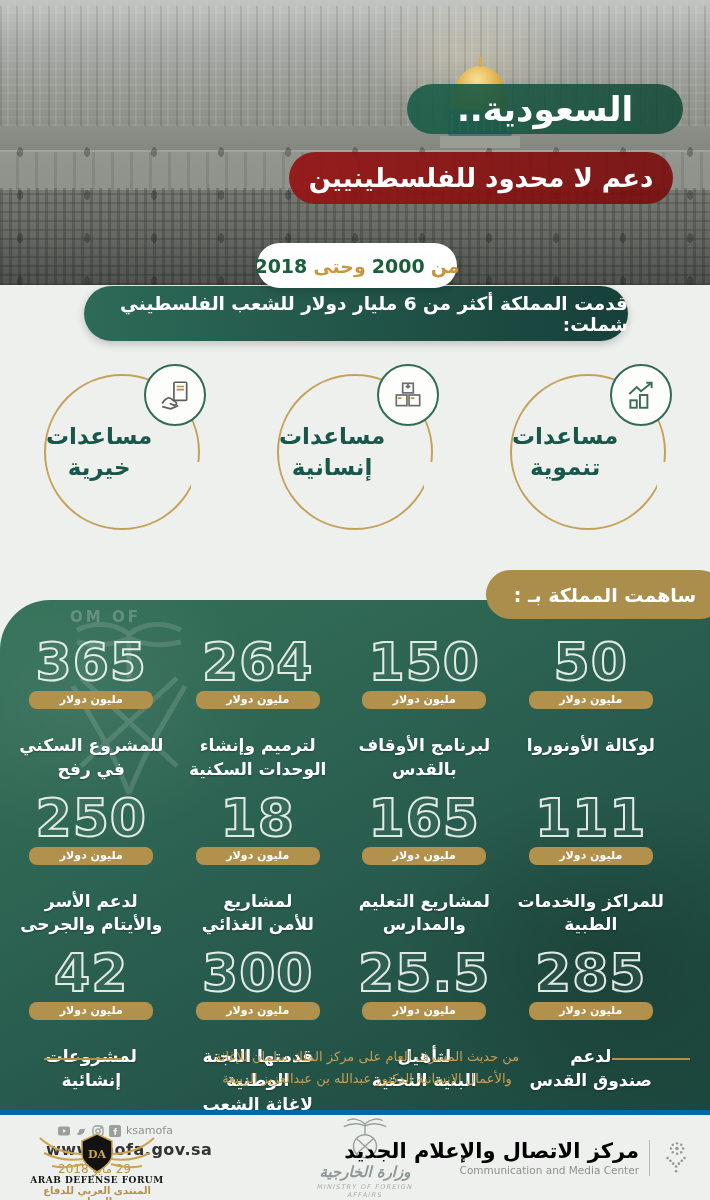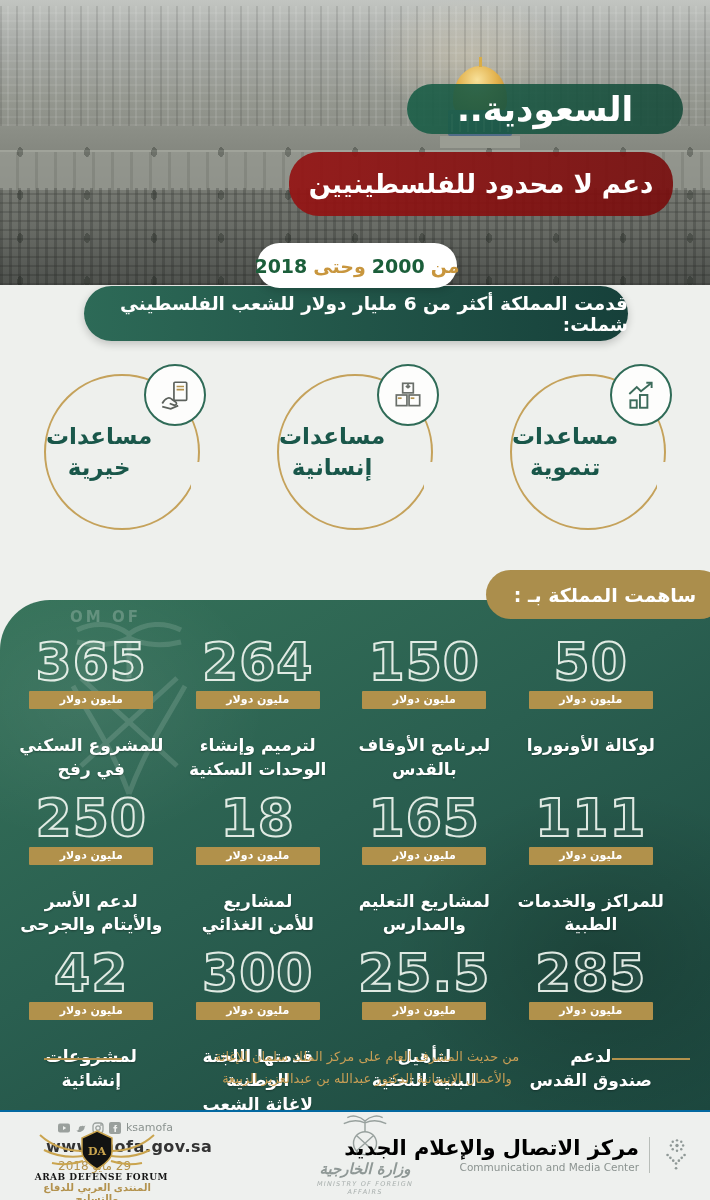--- a/index.html
+++ b/index.html
@@ -29,21 +29,21 @@
   .dome::before{content:"";position:absolute;top:-9px;left:50%;margin-left:-1.5px;width:3px;height:10px;background:#d9ad46;}
   .drum{width:64px;height:26px;margin:-2px auto 0;border-radius:2px;
     background:linear-gradient(180deg,#66839f,#4e6a86),#56728e;position:relative;}
   .drum::after{content:"";position:absolute;inset:4px 3px;opacity:.5;
     background:repeating-linear-gradient(90deg,rgba(255,255,255,.8) 0 2px,transparent 2px 8px);}
   .dome-base{width:80px;height:12px;margin:0 auto;background:#9a9d93;}
   
   .pill{position:absolute;display:flex;align-items:center;justify-content:center;color:#fff;font-weight:bold;z-index:3;}
   .pill-green{left:407px;top:84px;width:276px;height:50px;border-radius:29px;font-size:34px;
     background:linear-gradient(90deg,rgba(26,94,71,.9),rgba(21,74,57,.88));}
-  .pill-red{left:289px;top:152px;width:384px;height:64px;border-radius:30px;font-size:26px;
+  .pill-red{left:289px;top:152px;width:384px;height:52px;border-radius:30px;font-size:26px;
     background:linear-gradient(90deg,rgba(148,19,19,.92),rgba(120,12,12,.9));}
   .pill-date{left:257px;top:243px;width:200px;height:45px;border-radius:23px;background:#fff;z-index:4;
     box-shadow:0 2px 8px rgba(0,0,0,.18);font-size:19px;font-weight:bold;gap:6px;}
   .pill-date .lab{color:#c8963e;}
   .pill-date .yr{color:#1b5e3a;}
   .lead-banner{left:84px;top:286px;width:544px;height:55px;border-radius:28px;font-size:18.5px;
     background:linear-gradient(90deg,#2d6a57,#16403a);box-shadow:0 3px 8px rgba(0,0,0,.2);}
   
   .aid-section{position:absolute;top:352px;left:0;width:710px;height:248px;
     display:flex;justify-content:space-between;padding:0 44px;box-sizing:border-box;}
@@ -64,34 +64,34 @@
   .emblem-wm{position:absolute;left:45px;top:18px;opacity:.16;}
   .wm-text{position:absolute;left:70px;top:8px;color:rgba(230,240,232,.25);font-size:15px;font-weight:bold;
     letter-spacing:3px;direction:ltr;}
   .grid{position:relative;display:grid;grid-template-columns:repeat(4,1fr);direction:rtl;
     padding:36px 36px 0 8px;row-gap:10px;grid-auto-rows:minmax(140px,auto);text-align:center;}
   .stat-num{font-size:52px;font-weight:bold;line-height:1;letter-spacing:1px;color:rgba(238,245,238,.55);direction:ltr;}
   @supports (-webkit-text-stroke: 2px #fff){
     .stat-num{color:rgba(255,255,255,.05);-webkit-text-stroke:2px rgba(240,246,240,.92);}
   }
   .stat-unit{display:inline-block;position:relative;z-index:2;margin-top:-13px;min-width:100px;
-    background:#b1914b;color:#fff;font-size:11px;font-weight:bold;padding:2px 12px 3px;border-radius:1px;}
+    background:#b1914b;color:#fff;font-size:11px;font-weight:bold;padding:2px 12px 3px;border-radius:8px;}
   .stat-desc{margin-top:25px;color:#fff;font-weight:bold;font-size:17px;line-height:1.4;white-space:pre-line;
     text-shadow:0 1px 2px rgba(0,0,0,.3);}
   .source-note{position:absolute;top:1046px;left:0;width:710px;text-align:center;color:#c79e55;font-size:13px;line-height:1.7;margin-left:12px;}
   .source-note .line-l,.source-note .line-r{position:absolute;top:12px;width:78px;height:1.5px;background:#b3924d;}
   .source-note .line-l{right:32px;} .source-note .line-r{left:32px;}
   
   .footer{position:absolute;top:1110px;left:0;width:710px;height:90px;background:#eef0ee;direction:ltr;
-    border-top:2px solid #0369a1;box-sizing:border-box;}
+    border-top:5px solid #0369a1;box-sizing:border-box;}
   .social-row{position:absolute;left:58px;top:9px;display:flex;align-items:center;gap:5px;color:#8b9390;font-size:11px;}
   .site{position:absolute;left:46px;top:25px;font-size:16px;font-weight:bold;color:#333;letter-spacing:.5px;}
   .fdate{position:absolute;left:58px;top:47px;color:#b3924d;font-size:12px;direction:rtl;}
   .adf{position:absolute;left:26px;top:17px;width:142px;z-index:6;text-align:center;}
-  .adf-en{font-family:"DejaVu Serif",serif;font-size:9px;font-weight:bold;color:#161616;letter-spacing:.5px;margin-top:-3px;text-align:right;}
+  .adf-en{font-family:"DejaVu Serif",serif;font-size:9px;font-weight:bold;color:#161616;letter-spacing:.5px;margin-top:-3px;}
   .adf-ar{color:#b3924d;font-size:10px;font-weight:bold;direction:rtl;}
   .mofa-logo{position:absolute;left:298px;top:2px;width:134px;text-align:center;color:#8f9896;font-style:italic;}
   .mofa-ar{font-size:15px;font-weight:bold;margin-top:-4px;}
   .mofa-en{font-size:6.5px;letter-spacing:1.2px;color:#a7aeac;margin-top:2px;}
   .cmc{position:absolute;right:16px;top:24px;display:flex;align-items:center;gap:10px;}
   .cmc-text{text-align:right;}
   .cmc-ar{color:#000000;font-weight:bold;font-size:21px;direction:rtl;}
   .cmc-en{color:#8b9390;font-size:10.5px;margin-top:1px;}
   .cmc-div{width:1px;height:36px;background:#b8bdb9;}
 </style>

